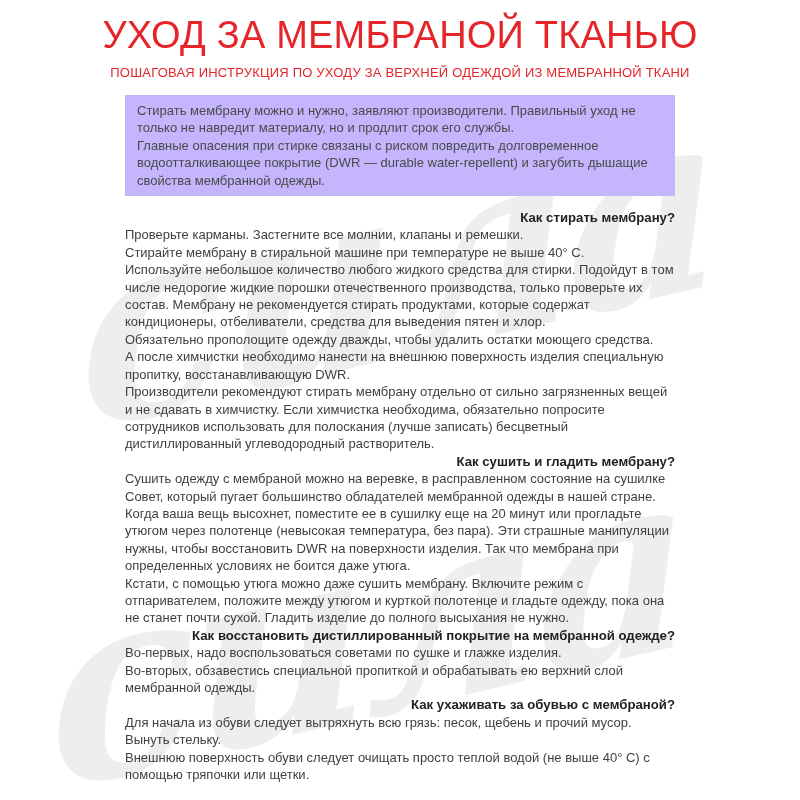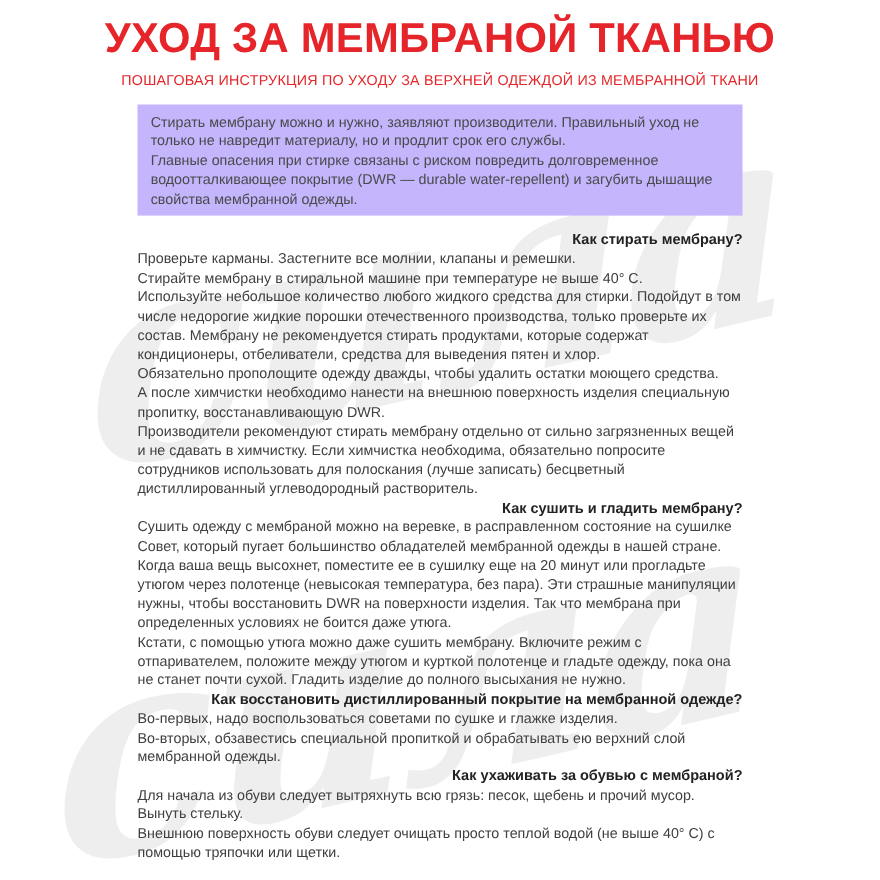--- a/index.html
+++ b/index.html
@@ -12,21 +12,21 @@
     position:absolute; z-index:0; pointer-events:none;
     font-family:"DejaVu Serif", serif; font-style:italic; font-weight:bold;
     color:rgba(70,70,70,0.09); white-space:nowrap; letter-spacing:-6px;
     user-select:none;
   }
   .wm1 { font-size:250px; left:70px;  top:120px; transform:rotate(-13deg) skewX(-10deg); }
   .wm2 { font-size:250px; left:40px;  top:480px; transform:rotate(-13deg) skewX(-10deg); }
 
   .header { position:relative; z-index:1; text-align:center; }
   .title {
-    margin:16px 40px 0; font-size:38px; line-height:1.0; font-weight:700;
+    margin:16px 40px 0; font-size:38px; line-height:1.0; font-weight:400;
     color:#e52529; letter-spacing:0.2px;
   }
   .subtitle {
     margin:11px 60px 0; font-size:13px; font-weight:normal; color:#e52529;
     letter-spacing:0.2px;
   }
   .intro {
     position:relative; z-index:1;
     margin:15px 125px 0; background:#c4b5fd; padding:7px 12px;
     font-size:13px; line-height:17.4px; color:#4a4a4a;

